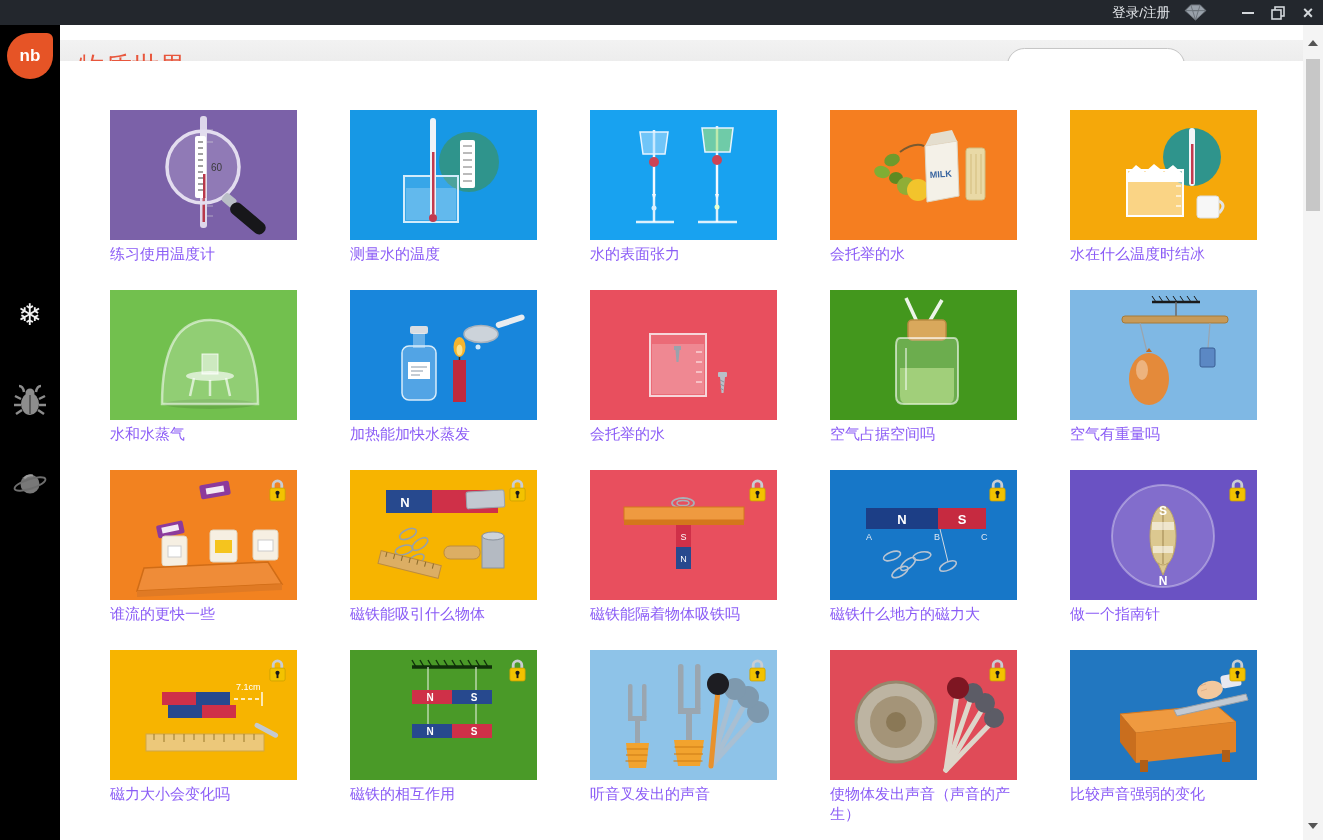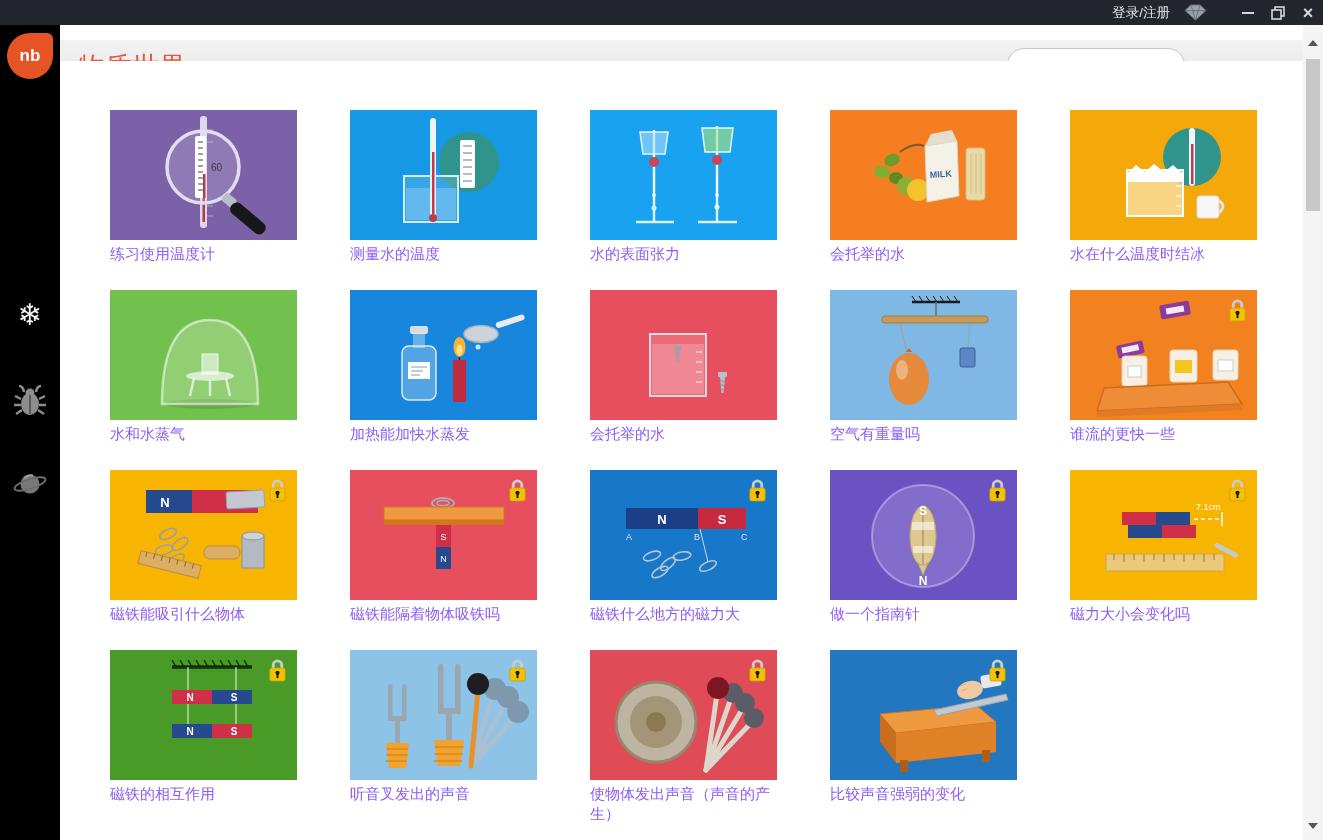--- a/index.html
+++ b/index.html
@@ -326,20 +326,33 @@
               <line x1="130" y1="90" x2="134" y2="92"></line>
               <line x1="130" y1="94" x2="134" y2="96"></line>
               <line x1="130" y1="98" x2="133.5" y2="100"></line>
             </g>
         </svg>
 
       </div>
       <div class="card-label">会托举的水</div>
     </div>
 
+    <div class="card">
+      <div class="thumb" style="background-color: rgb(67, 151, 29);">
+        <svg class="art" viewBox="0 0 187 130">
+          <path d="M88 34 L76 8 M98 34 L112 10" stroke="rgba(255,255,255,0.9)" stroke-width="3.5" fill="none"></path>
+          <rect x="78" y="30" width="38" height="20" rx="4" fill="#d9a85c" stroke="#b98a42" stroke-width="1.5"></rect>
+          <path d="M70 48 h54 q4 0 4 8 v50 q0 8 -8 8 h-46 q-8 0 -8 -8 v-50 q0 -8 4 -8 z" fill="rgba(255,255,255,0.22)" stroke="rgba(255,255,255,0.6)" stroke-width="2"></path>
+          <path d="M70 78 h54 v28 q0 8 -8 8 h-38 q-8 0 -8 -8 z" fill="rgba(214,242,166,0.5)"></path>
+          <line x1="76" y1="58" x2="76" y2="100" stroke="rgba(255,255,255,0.5)" stroke-width="2"></line>
+        </svg>
+
+      </div>
+      <div class="card-label">空气占据空间吗</div>
+    </div>
 
     <div class="card">
       <div class="thumb" style="background-color: rgb(127, 184, 228);">
         <svg class="art" viewBox="0 0 187 130">
           <line x1="82" y1="12" x2="130" y2="12" stroke="#1a1a1a" stroke-width="2.5"></line>
           <g stroke="#1a1a1a" stroke-width="1">
               <line x1="86" y1="12" x2="82" y2="6"></line>
               <line x1="93" y1="12" x2="89" y2="6"></line>
               <line x1="100" y1="12" x2="96" y2="6"></line>
               <line x1="107" y1="12" x2="103" y2="6"></line>

